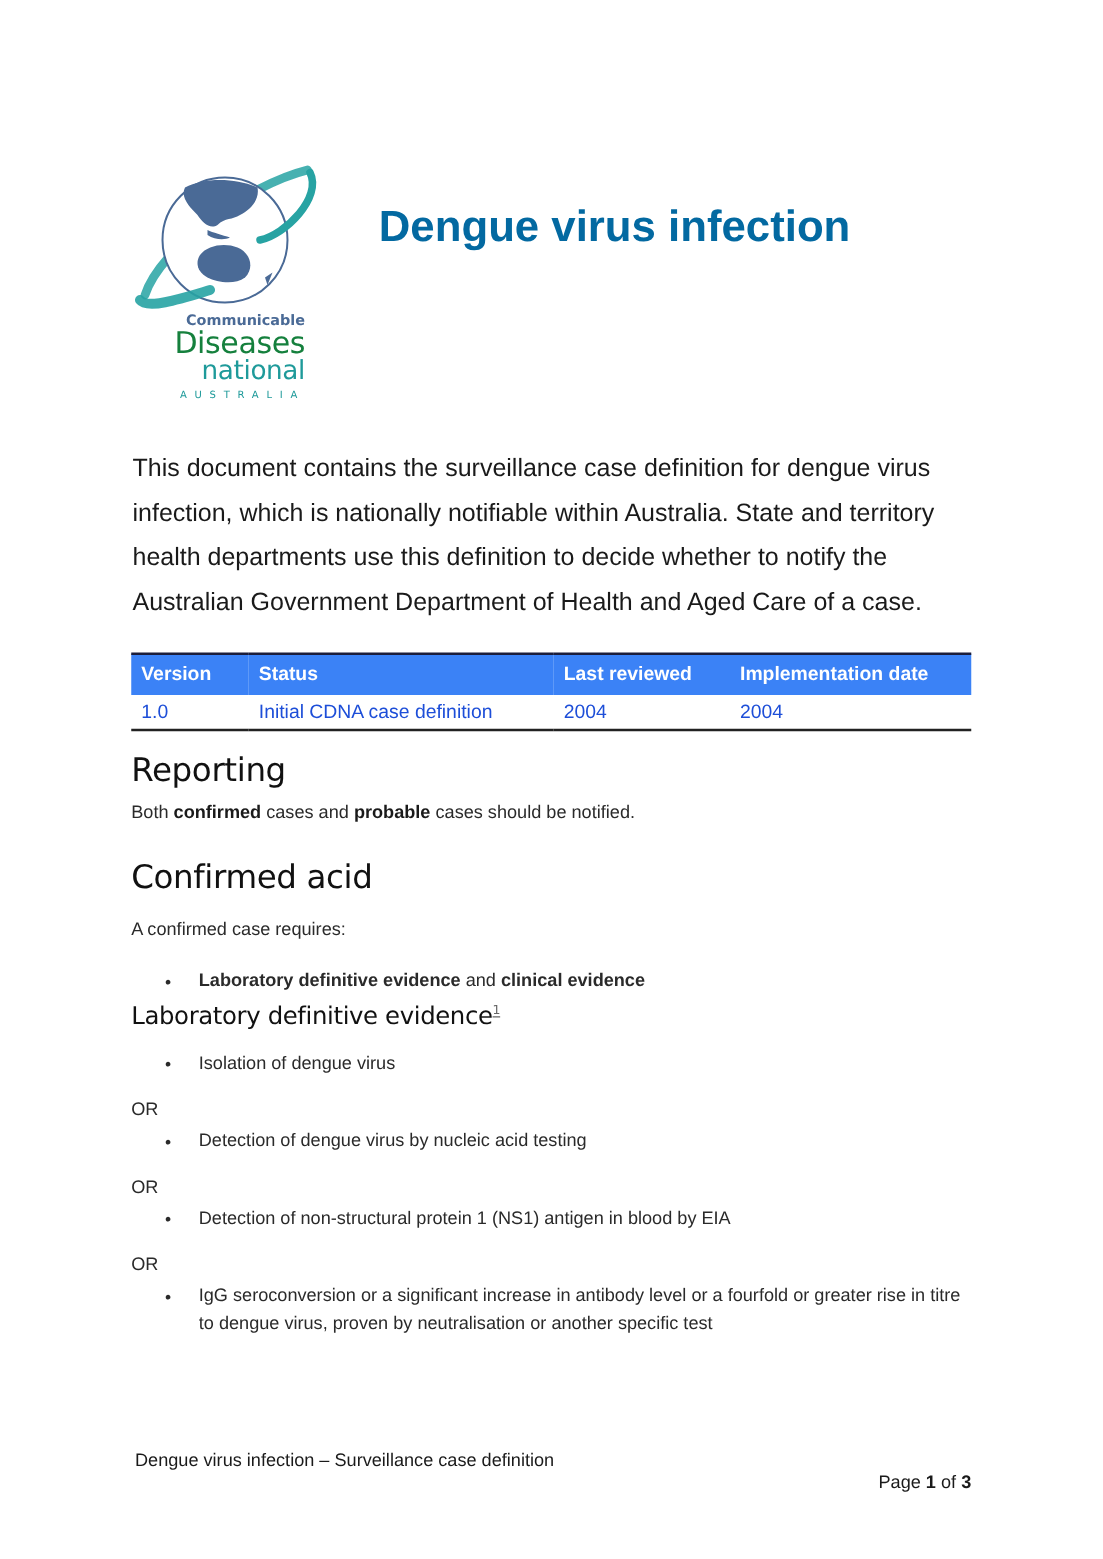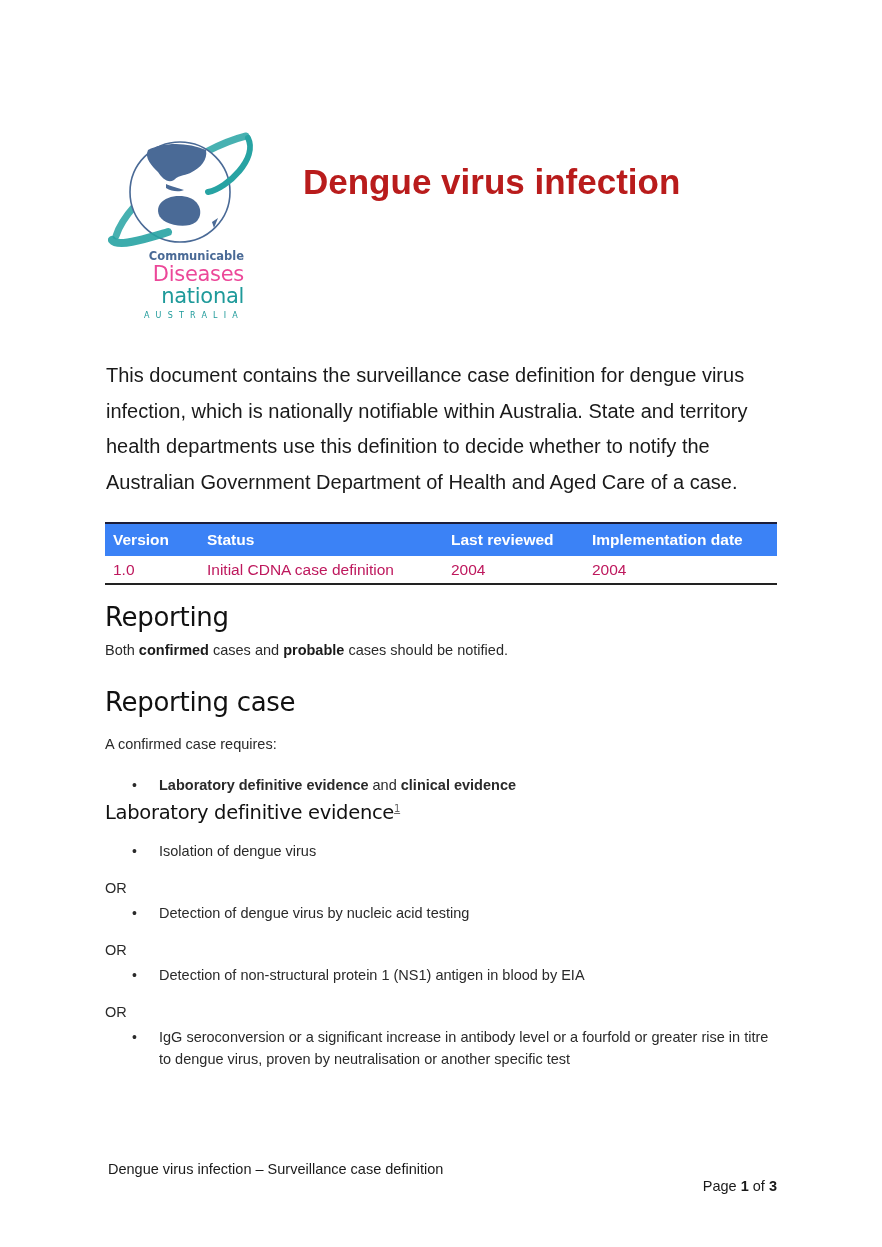--- a/index.html
+++ b/index.html
@@ -40,22 +40,22 @@
       font-family: "DejaVu Sans", sans-serif;
     }
     .logo-line1 {
       font-size: 11.5px;
       color: #4a6a96;
       letter-spacing: 0px;
       line-height: 13px;
       font-weight: 600;
     }
     .logo-line2 {
-      font-size: 21px;
-      color: #ec4899;
+      font-size: 24px;
+      color: #15803d;
       line-height: 22px;
       letter-spacing: -0.3px;
     }
     .logo-line3 {
       font-size: 21px;
       color: #1e9a9a;
       line-height: 22px;
       letter-spacing: -0.3px;
     }
     .logo-line4 {
@@ -67,21 +67,21 @@
       padding-left: 2px;
     }
 
     
     .title {
       position: absolute;
       left: 303px;
       top: 162px;
       font-size: 35px;
       font-weight: bold;
-      color: #b91c1c;
+      color: #0369a1;
       letter-spacing: 0px;
       white-space: nowrap;
     }
     .subtitle {
       position: absolute;
       left: 303px;
       top: 211px;
       width: 450px;
       font-size: 29px;
       line-height: 35px;
@@ -114,21 +114,21 @@
       color: #ffffff;
       font-weight: bold;
       text-align: left;
       height: 32px;
       padding: 0 0 0 8px;
       border-top: 2px solid #1b1d3a;
     }
     .version-table td {
       height: 27px;
       padding: 0 0 0 8px;
-      color: #be185d;
+      color: #1d4ed8;
       border-bottom: 2px solid #222;
     }
     .col-version { width: 86px; }
     .col-status { width: 236px; }
     .col-reviewed { width: 133px; }
 
     
     .h2 {
       position: absolute;
       left: 105px;
@@ -260,21 +260,21 @@
         <td>Initial CDNA case definition</td>
         <td>2004</td>
         <td>2004</td>
       </tr>
     </tbody>
   </table>
 
   <div class="h2" style="top:602px;">Reporting</div>
   <div class="body-text" style="top:642px;"><span>Both </span><b>confirmed</b><span> cases and </span><b>probable</b><span> cases should be notified.</span></div>
 
-  <div class="h2" style="top:687px;">Reporting case</div>
+  <div class="h2" style="top:687px;">Confirmed acid</div>
   <div class="body-text" style="top:736px;">A confirmed case requires:</div>
 
   <div class="bullet" style="top:774px;">
     <span class="dot">•</span>
     <span class="btext"><b>Laboratory definitive evidence</b><span> and </span><b>clinical evidence</b></span>
   </div>
 
   <div class="h3" style="top:801px;"><span>Laboratory definitive evidence</span><a class="footnote-ref">1</a></div>
 
   <div class="bullet" style="top:840px;">

